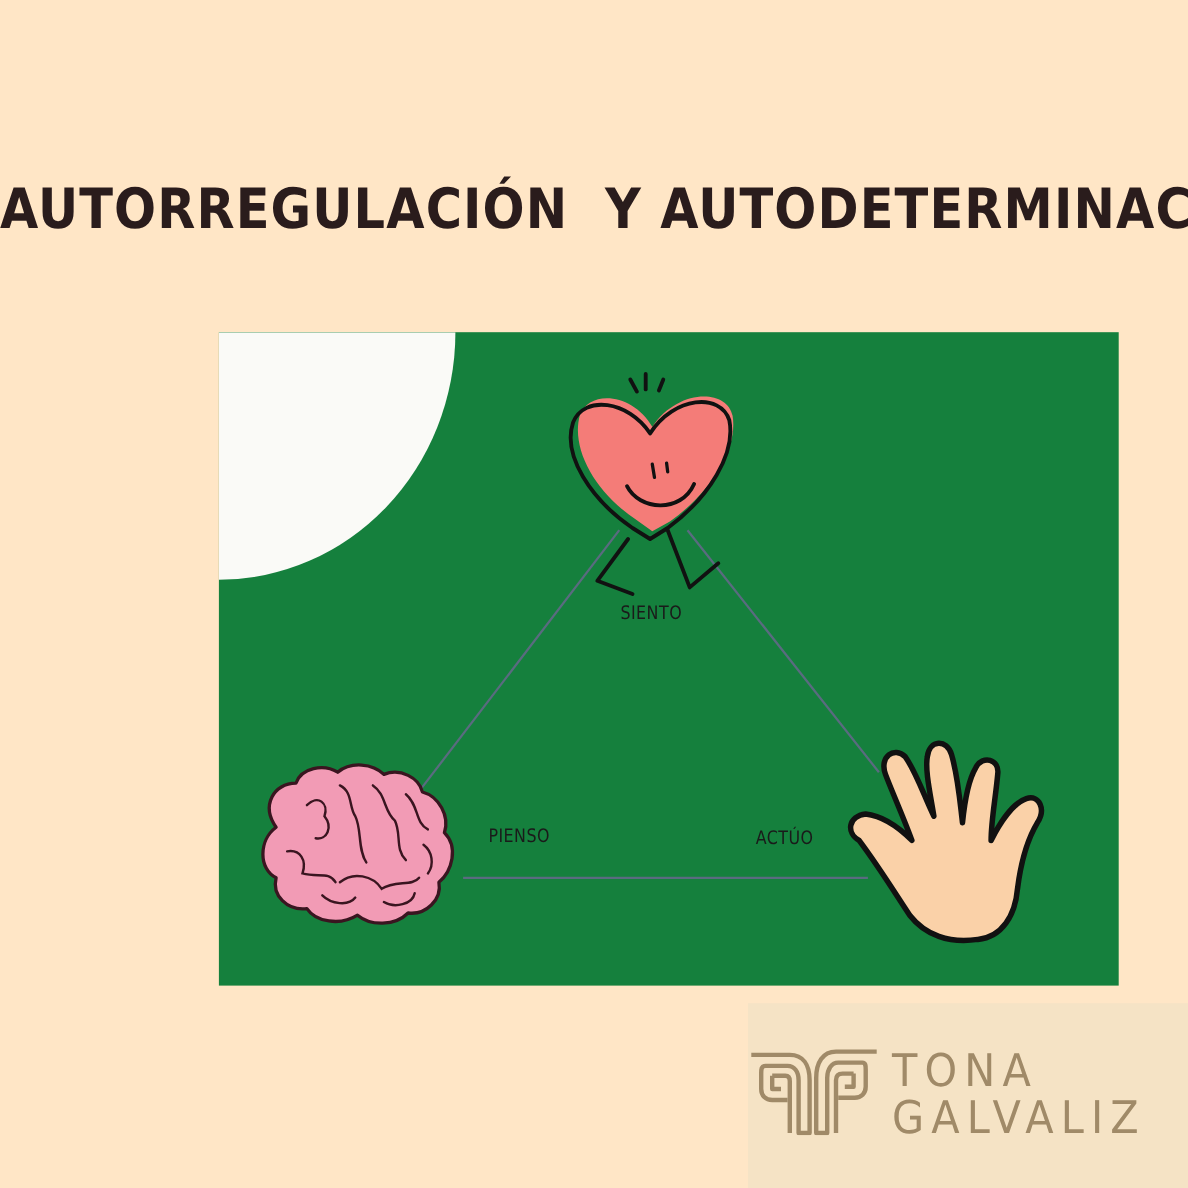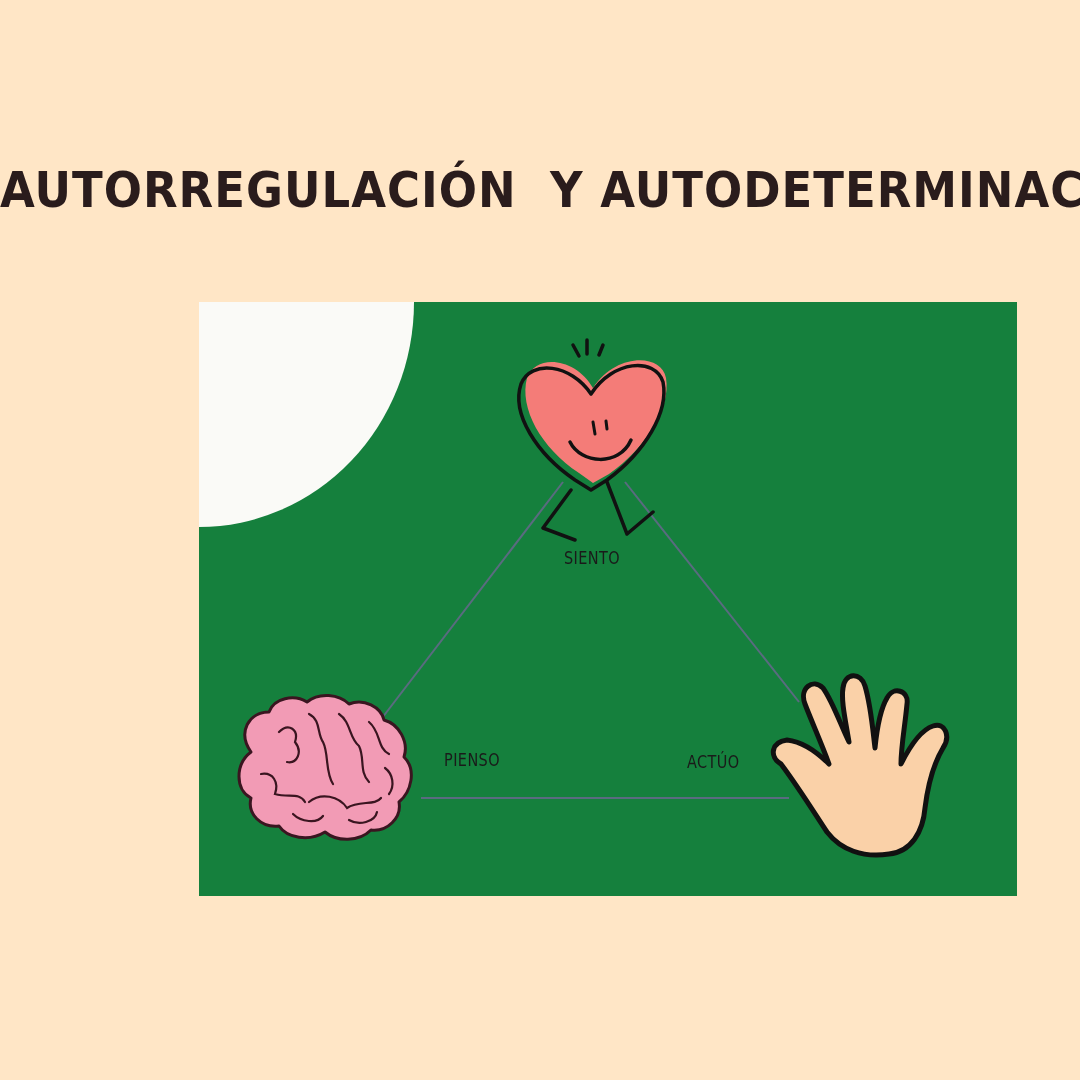--- a/index.html
+++ b/index.html
@@ -132,14 +132,32 @@
                  C 710 446, 722 428, 734 424 C 746 420, 752 434, 744 446 C 732 466, 728 490, 726 506
                  C 724 530, 712 550, 690 552 C 664 556, 642 548, 628 530 C 616 512, 600 486, 582 462 Z" fill="#FAD1A8" stroke="#111" stroke-width="5" stroke-linejoin="round"></path>
       </g>
     </svg>
 
     <div class="label" style="left:365px; top:246px;">SIENTO</div>
     <div class="label" style="left:245px; top:448px;">PIENSO</div>
     <div class="label" style="left:488px; top:450px;">ACTÚO</div>
   </div>
 
+  <div class="logo-box">
+    <svg class="logo-mark" width="120" height="80" viewBox="0 0 120 80">
+      <g fill="none" stroke="#A08A68" stroke-width="4" stroke-linejoin="round">
+
+        <path d="M 3 7 L 38 7 C 50 7, 56 16, 56 30 L 56 78 L 46 78 L 46 30 C 46 22, 42 17, 36 17 L 16 17 C 12 17, 12 20, 12 24 L 12 38 C 12 44, 16 48, 22 48 L 36 48"></path>
+        <path d="M 22 26 L 34 26 C 37 26, 38 28, 38 31 L 38 78"></path>
+        <path d="M 22 26 L 22 38 L 30 38"></path>
+
+        <path d="M 117 4 L 80 4 C 68 4, 62 14, 62 28 L 62 78 L 72 78 L 72 28 C 72 20, 76 14, 82 14 L 104 14 C 107 14, 107 17, 107 20 L 107 36 C 107 42, 103 46, 97 46 L 82 46"></path>
+        <path d="M 96 24 L 86 24 C 82 24, 80 26, 80 30 L 80 78"></path>
+        <path d="M 96 24 L 96 36 L 88 36"></path>
+      </g>
+    </svg>
+    <div class="logo-text">
+      <div>TONA</div>
+      <div>GALVALIZ</div>
+    </div>
+  </div>
 
 </div>
 
 </body></html>

